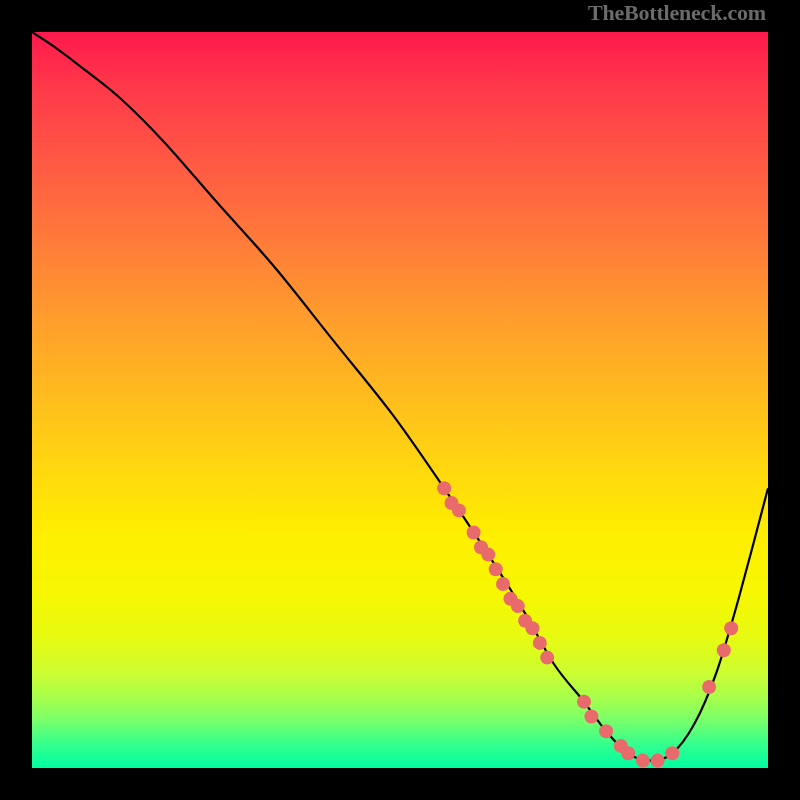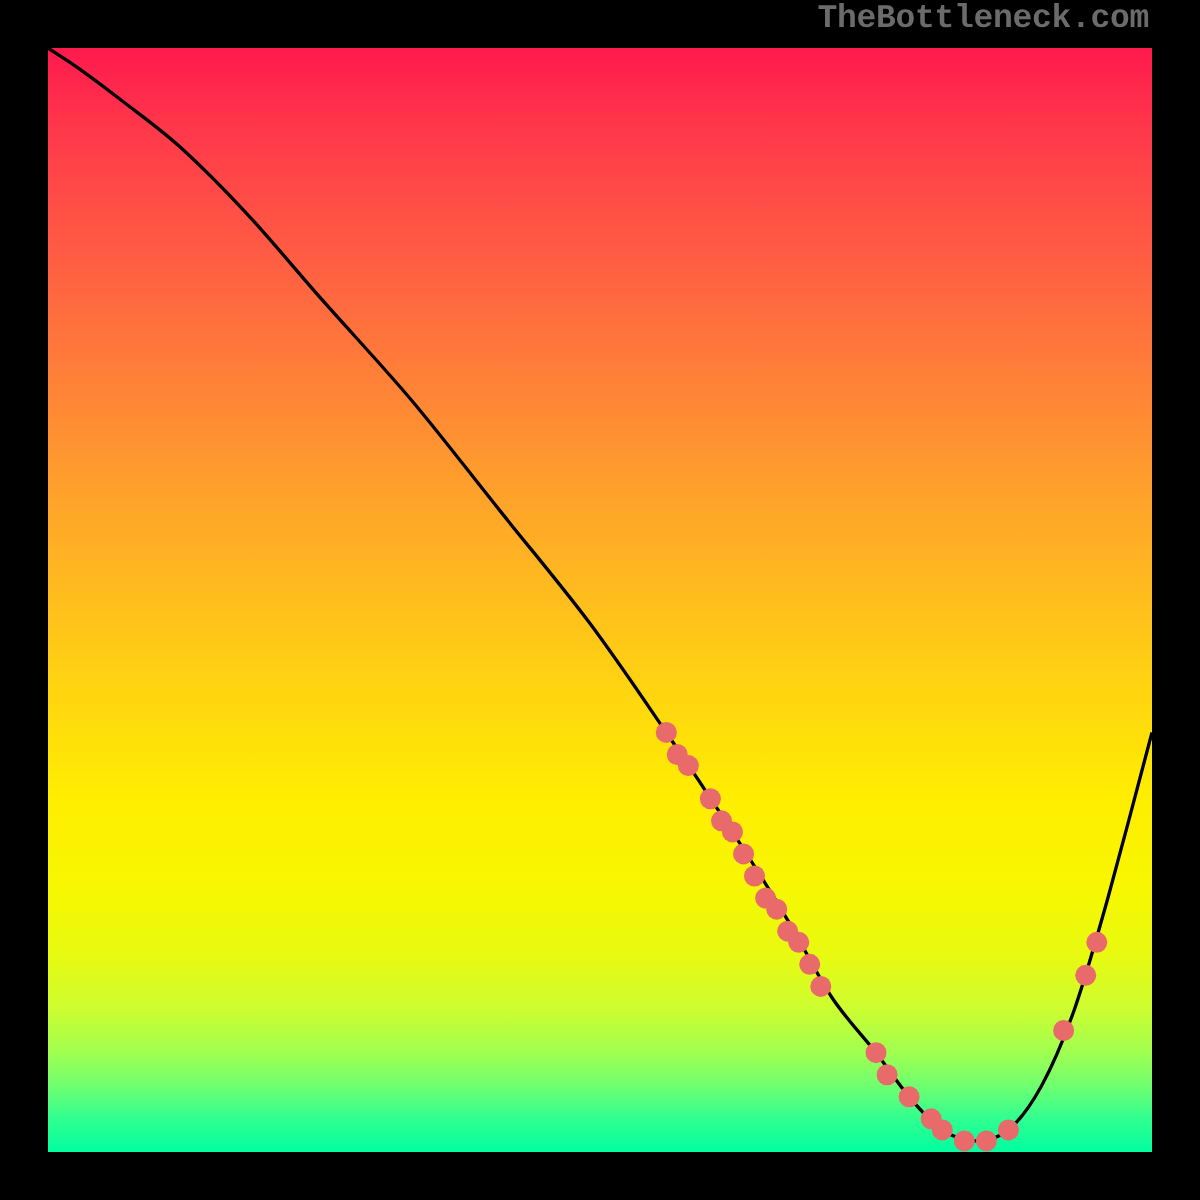--- a/index.html
+++ b/index.html
@@ -43,21 +43,21 @@
       #a0ff50 91%,
       #70ff70 94%,
       #30ff90 97%,
       #00ffa0 100%
     );
   }
   .watermark {
     position: absolute;
     top: 0px;
     right: 34px;
-    font-family: Liberation Mono, monospace;
+    font-family: Liberation Serif, serif;
     font-size: 22px;
     font-weight: 600;
     color: #6b6b6b;
     letter-spacing: -0.2px;
     user-select: none;
   }
   svg.curve {
     position: absolute;
     left: 0;
     top: 0;

